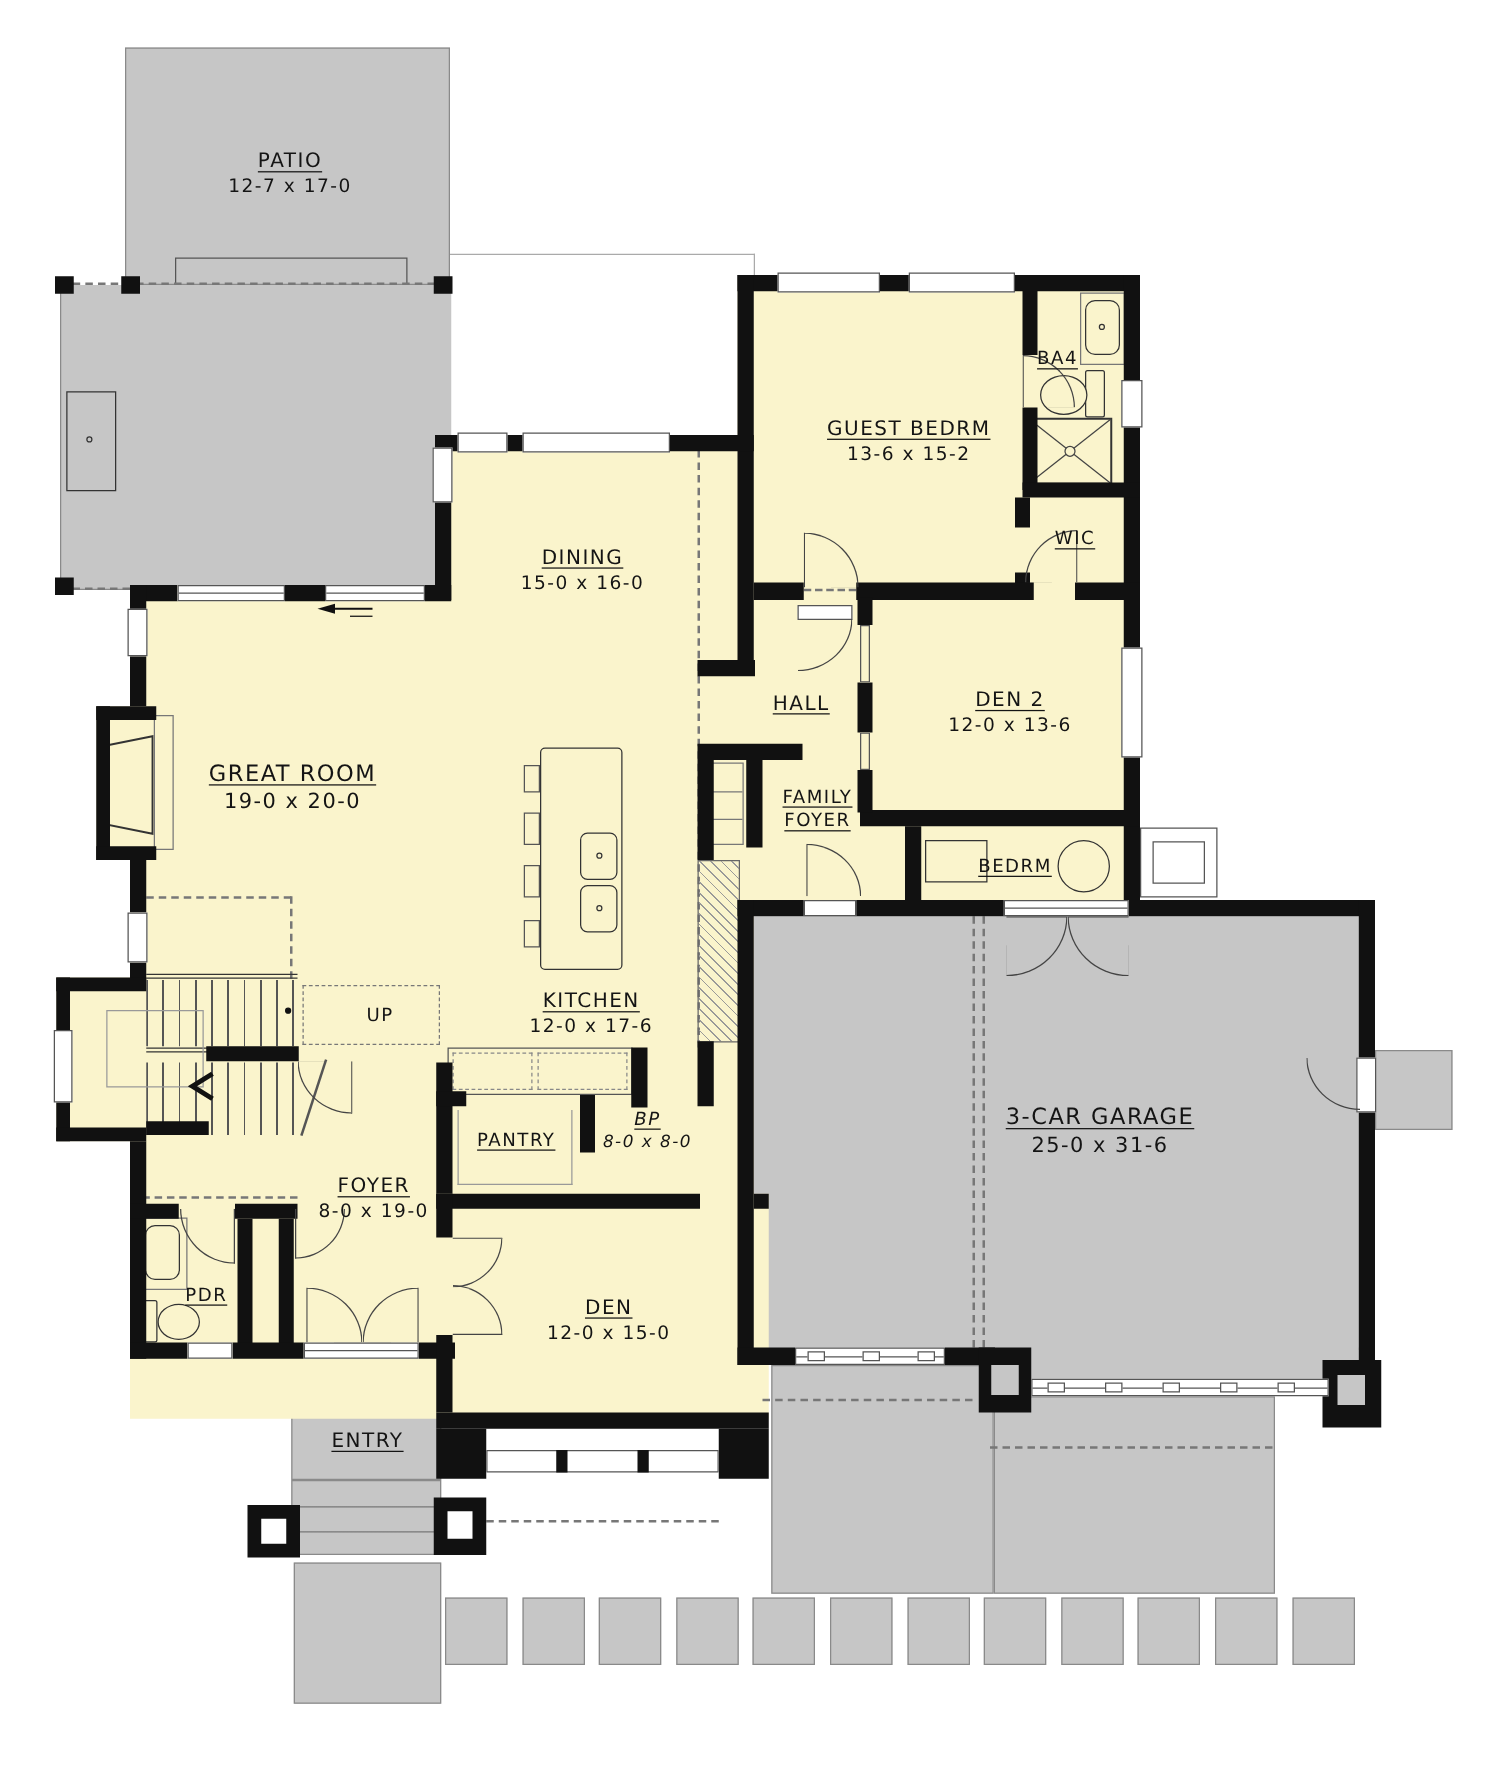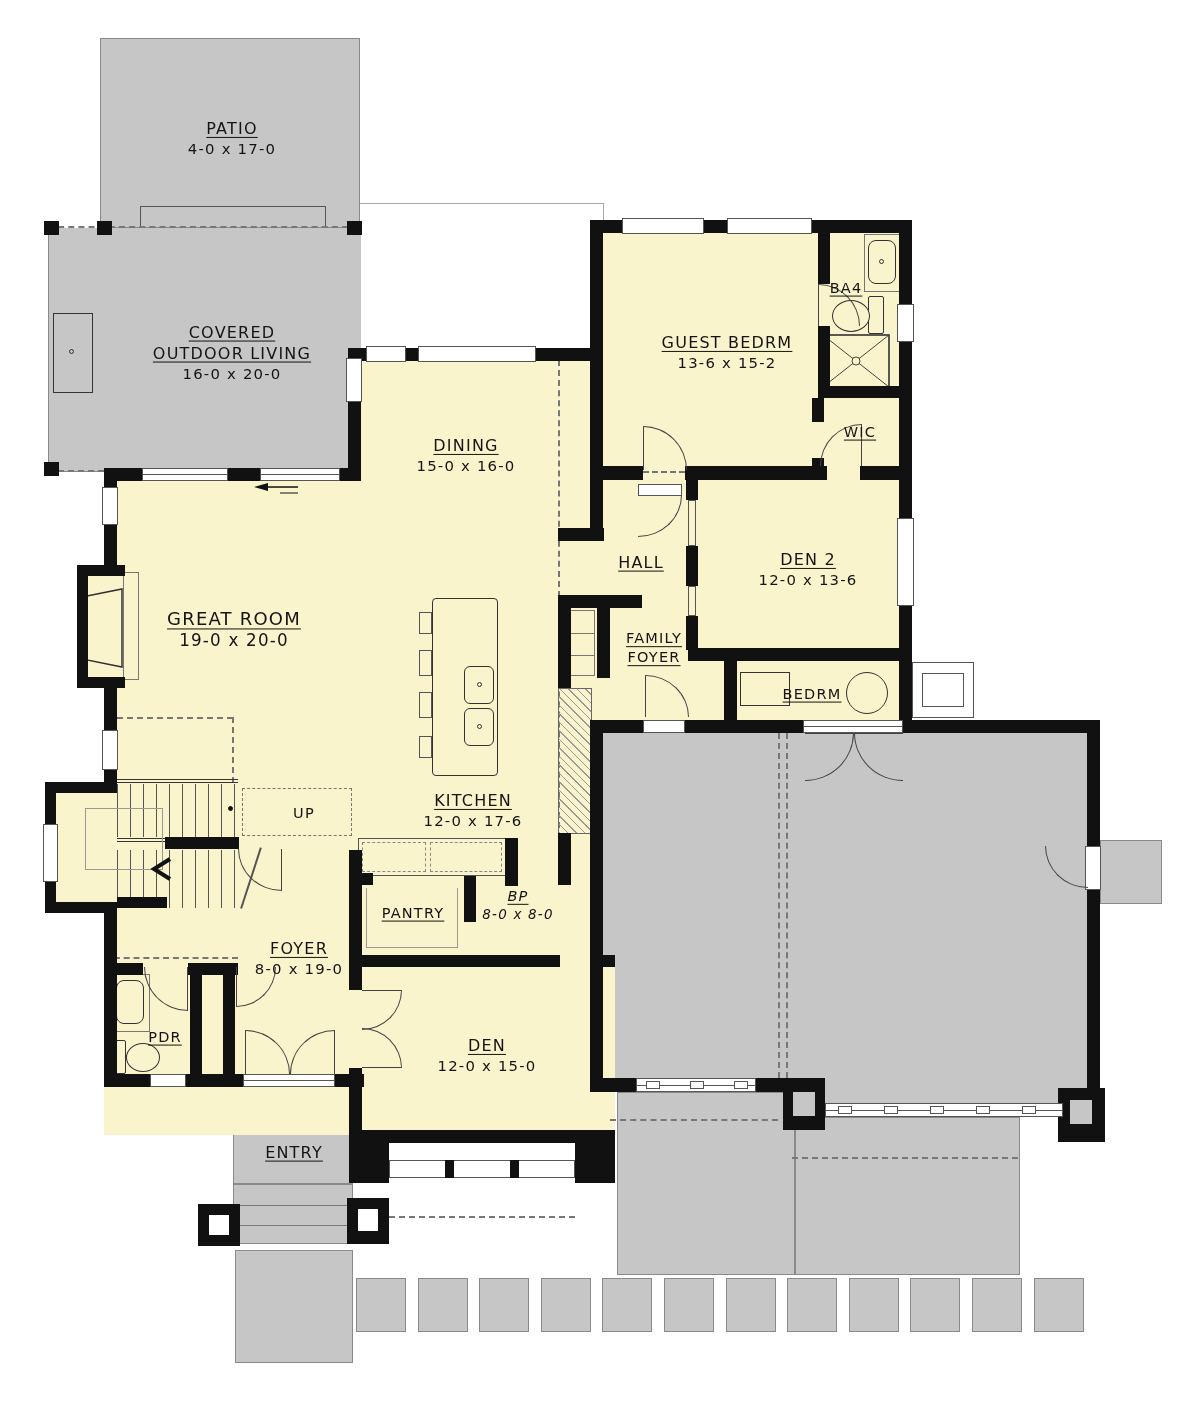--- a/index.html
+++ b/index.html
@@ -288,26 +288,21 @@
   <div class="arc" style="left:144px;top:967px;width:44px;height:44px;border-right-width:1.6px;border-left-width:1.4px;border-bottom-width:1.4px;border-bottom-left-radius:100% 100%;"></div>
   <div class="arc" style="left:236px;top:967px;width:40px;height:40px;border-left-width:1.6px;border-right-width:1.4px;border-bottom-width:1.4px;border-bottom-right-radius:100% 100%;"></div>
   <div class="arc" style="left:238px;top:849px;width:44px;height:42px;border-right-width:1.6px;border-left-width:1.4px;border-bottom-width:1.4px;border-bottom-left-radius:100% 100%;"></div>
   <div class="arc" style="left:245px;top:1030px;width:45px;height:44px;border-left-width:1.6px;border-top-width:1.4px;border-right-width:1.4px;border-top-right-radius:100% 100%;"></div>
   <div class="arc" style="left:290px;top:1030px;width:45px;height:44px;border-right-width:1.6px;border-top-width:1.4px;border-left-width:1.4px;border-top-left-radius:100% 100%;"></div>
   <div class="arc" style="left:362px;top:990px;width:40px;height:40px;border-top-width:1.6px;border-right-width:1.4px;border-bottom-width:1.4px;border-bottom-right-radius:100% 100%;"></div>
   <div class="arc" style="left:362px;top:1028px;width:40px;height:40px;border-bottom-width:1.6px;border-top-width:1.4px;border-right-width:1.4px;border-top-right-radius:100% 100%;"></div>
 
   <div class="label" style="left:232px;top:139px;">
     <span class="nm">PATIO</span>
-    <span class="dm">4-0 x 17-0</span>
-  </div>
-  <div class="label" style="left:232px;top:353px;">
-    <span class="nm">COVERED</span>
-    <span class="nm">OUTDOOR LIVING</span>
-    <span class="dm">16-0 x 20-0</span>
+    <span class="dm">12-7 x 17-0</span>
   </div>
   <div class="label" style="left:727px;top:353px;">
     <span class="nm">GUEST BEDRM</span>
     <span class="dm">13-6 x 15-2</span>
   </div>
   <div class="label lbl-sm" style="left:846px;top:288px;">
     <span class="nm">BA4</span>
   </div>
   <div class="label lbl-sm" style="left:860px;top:432px;">
     <span class="nm">WIC</span>
@@ -352,17 +347,21 @@
   <div class="label lbl-sm" style="left:165px;top:1037px;">
     <span class="nm">PDR</span>
   </div>
   <div class="label" style="left:487px;top:1056px;">
     <span class="nm">DEN</span>
     <span class="dm">12-0 x 15-0</span>
   </div>
   <div class="label" style="left:294px;top:1153px;">
     <span class="nm">ENTRY</span>
   </div>
+  <div class="label lbl-lg" style="left:880px;top:905px;">
+    <span class="nm">3-CAR GARAGE</span>
+    <span class="dm">25-0 x 31-6</span>
+  </div>
   <div class="label lbl-sm" style="left:256px;top:813px;margin-left:48px;">
     <span>UP</span>
   </div>
 
 </div>
 
 </body></html>

